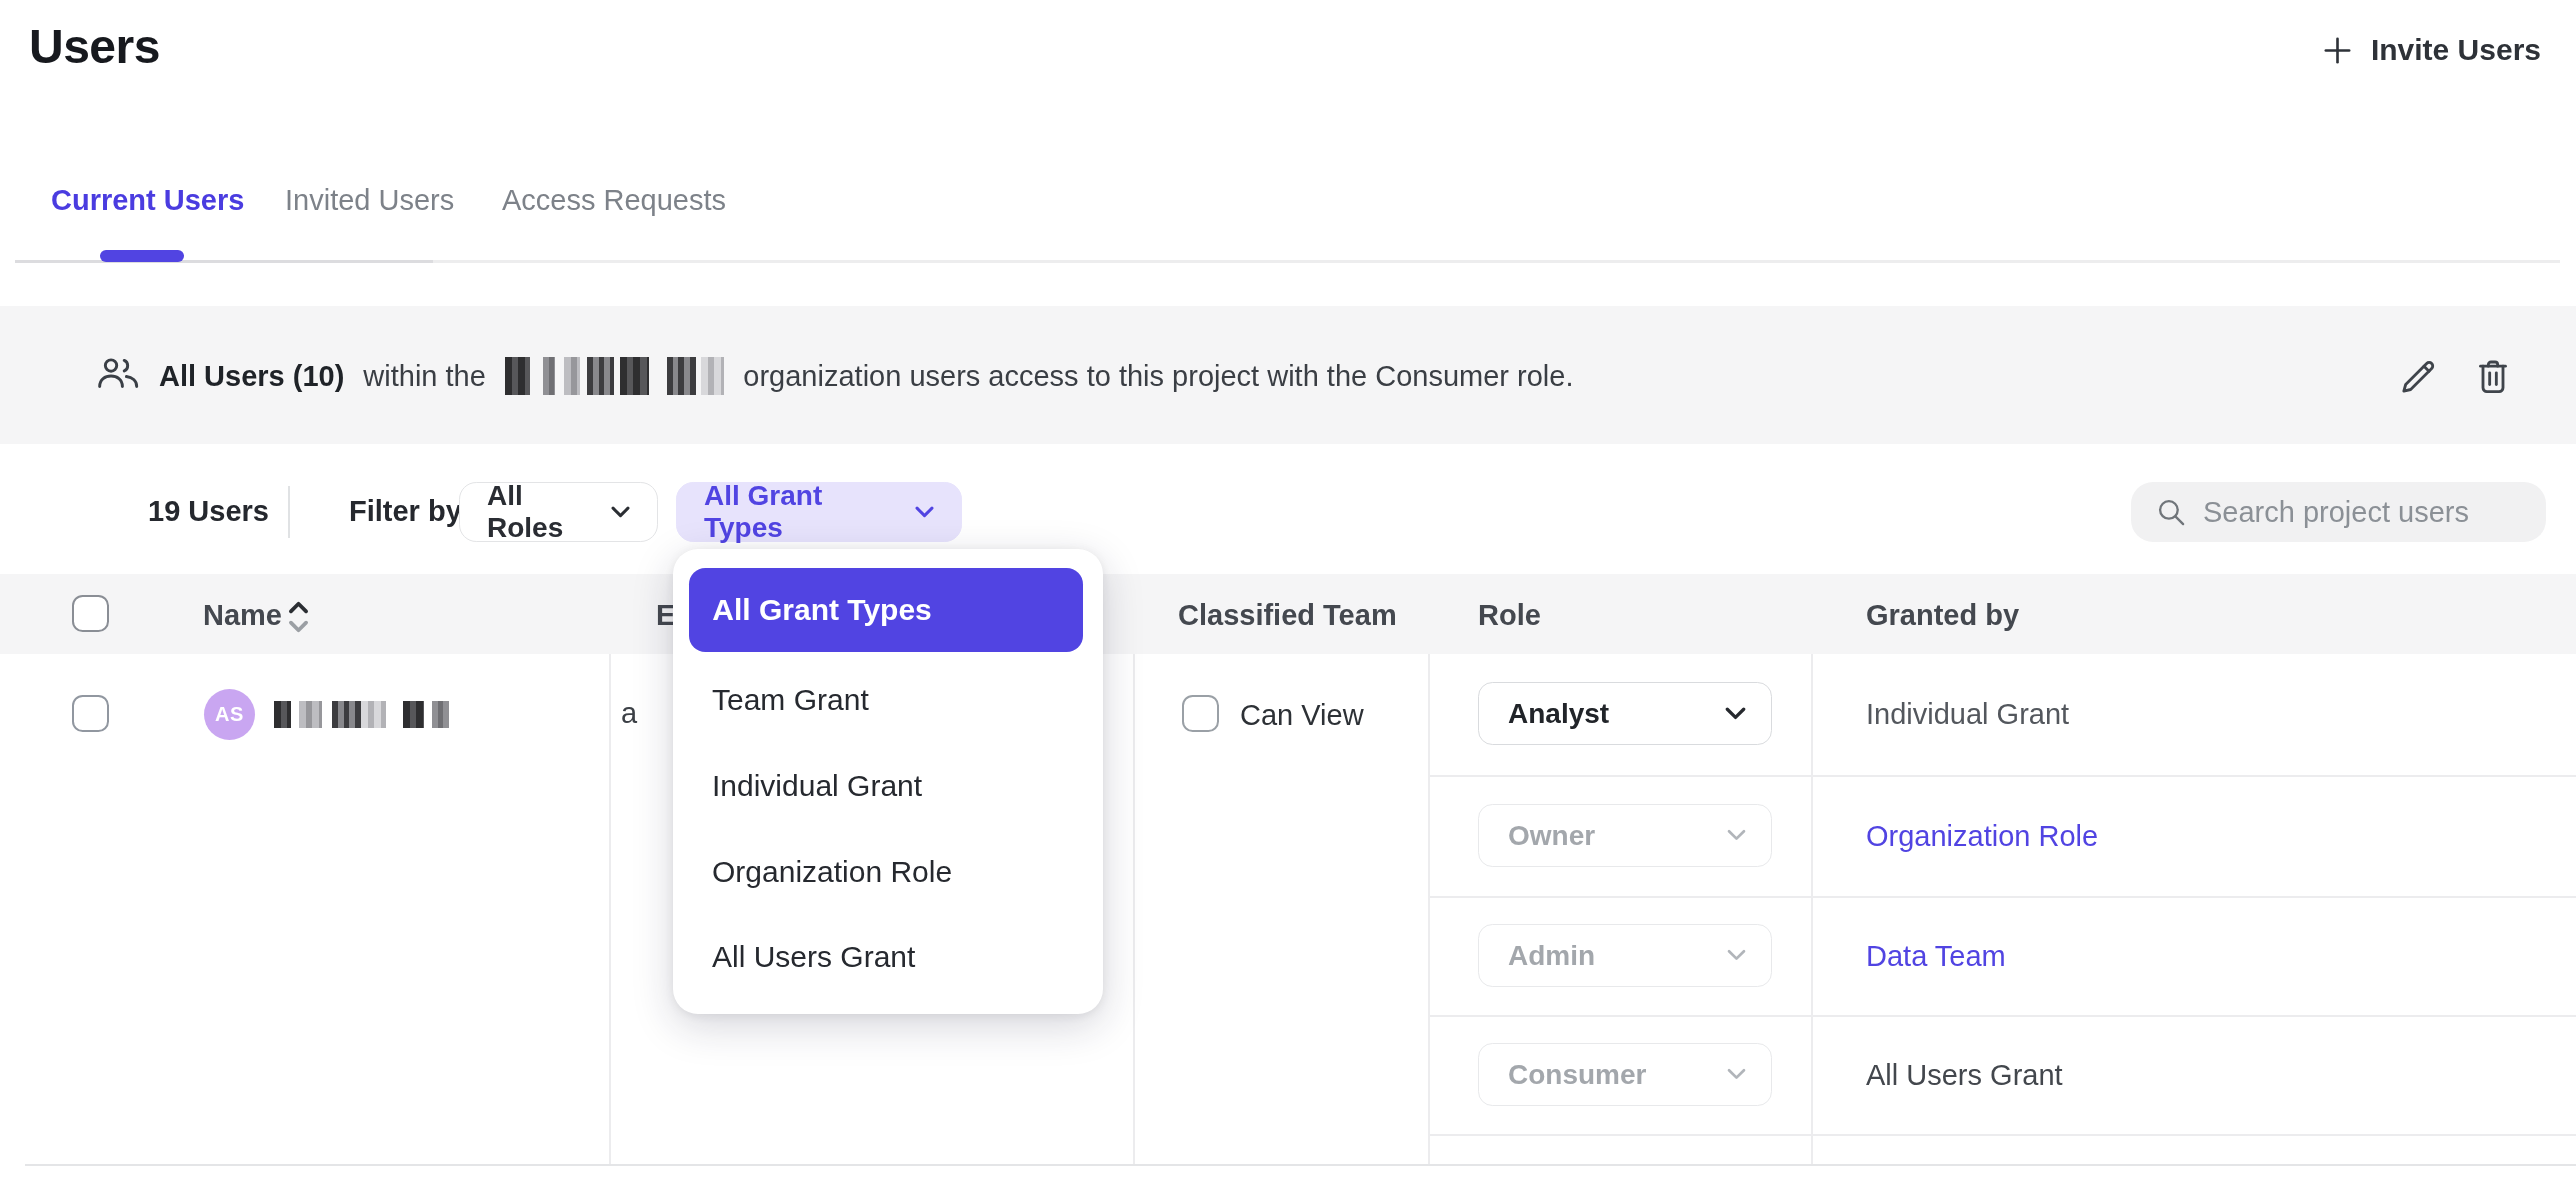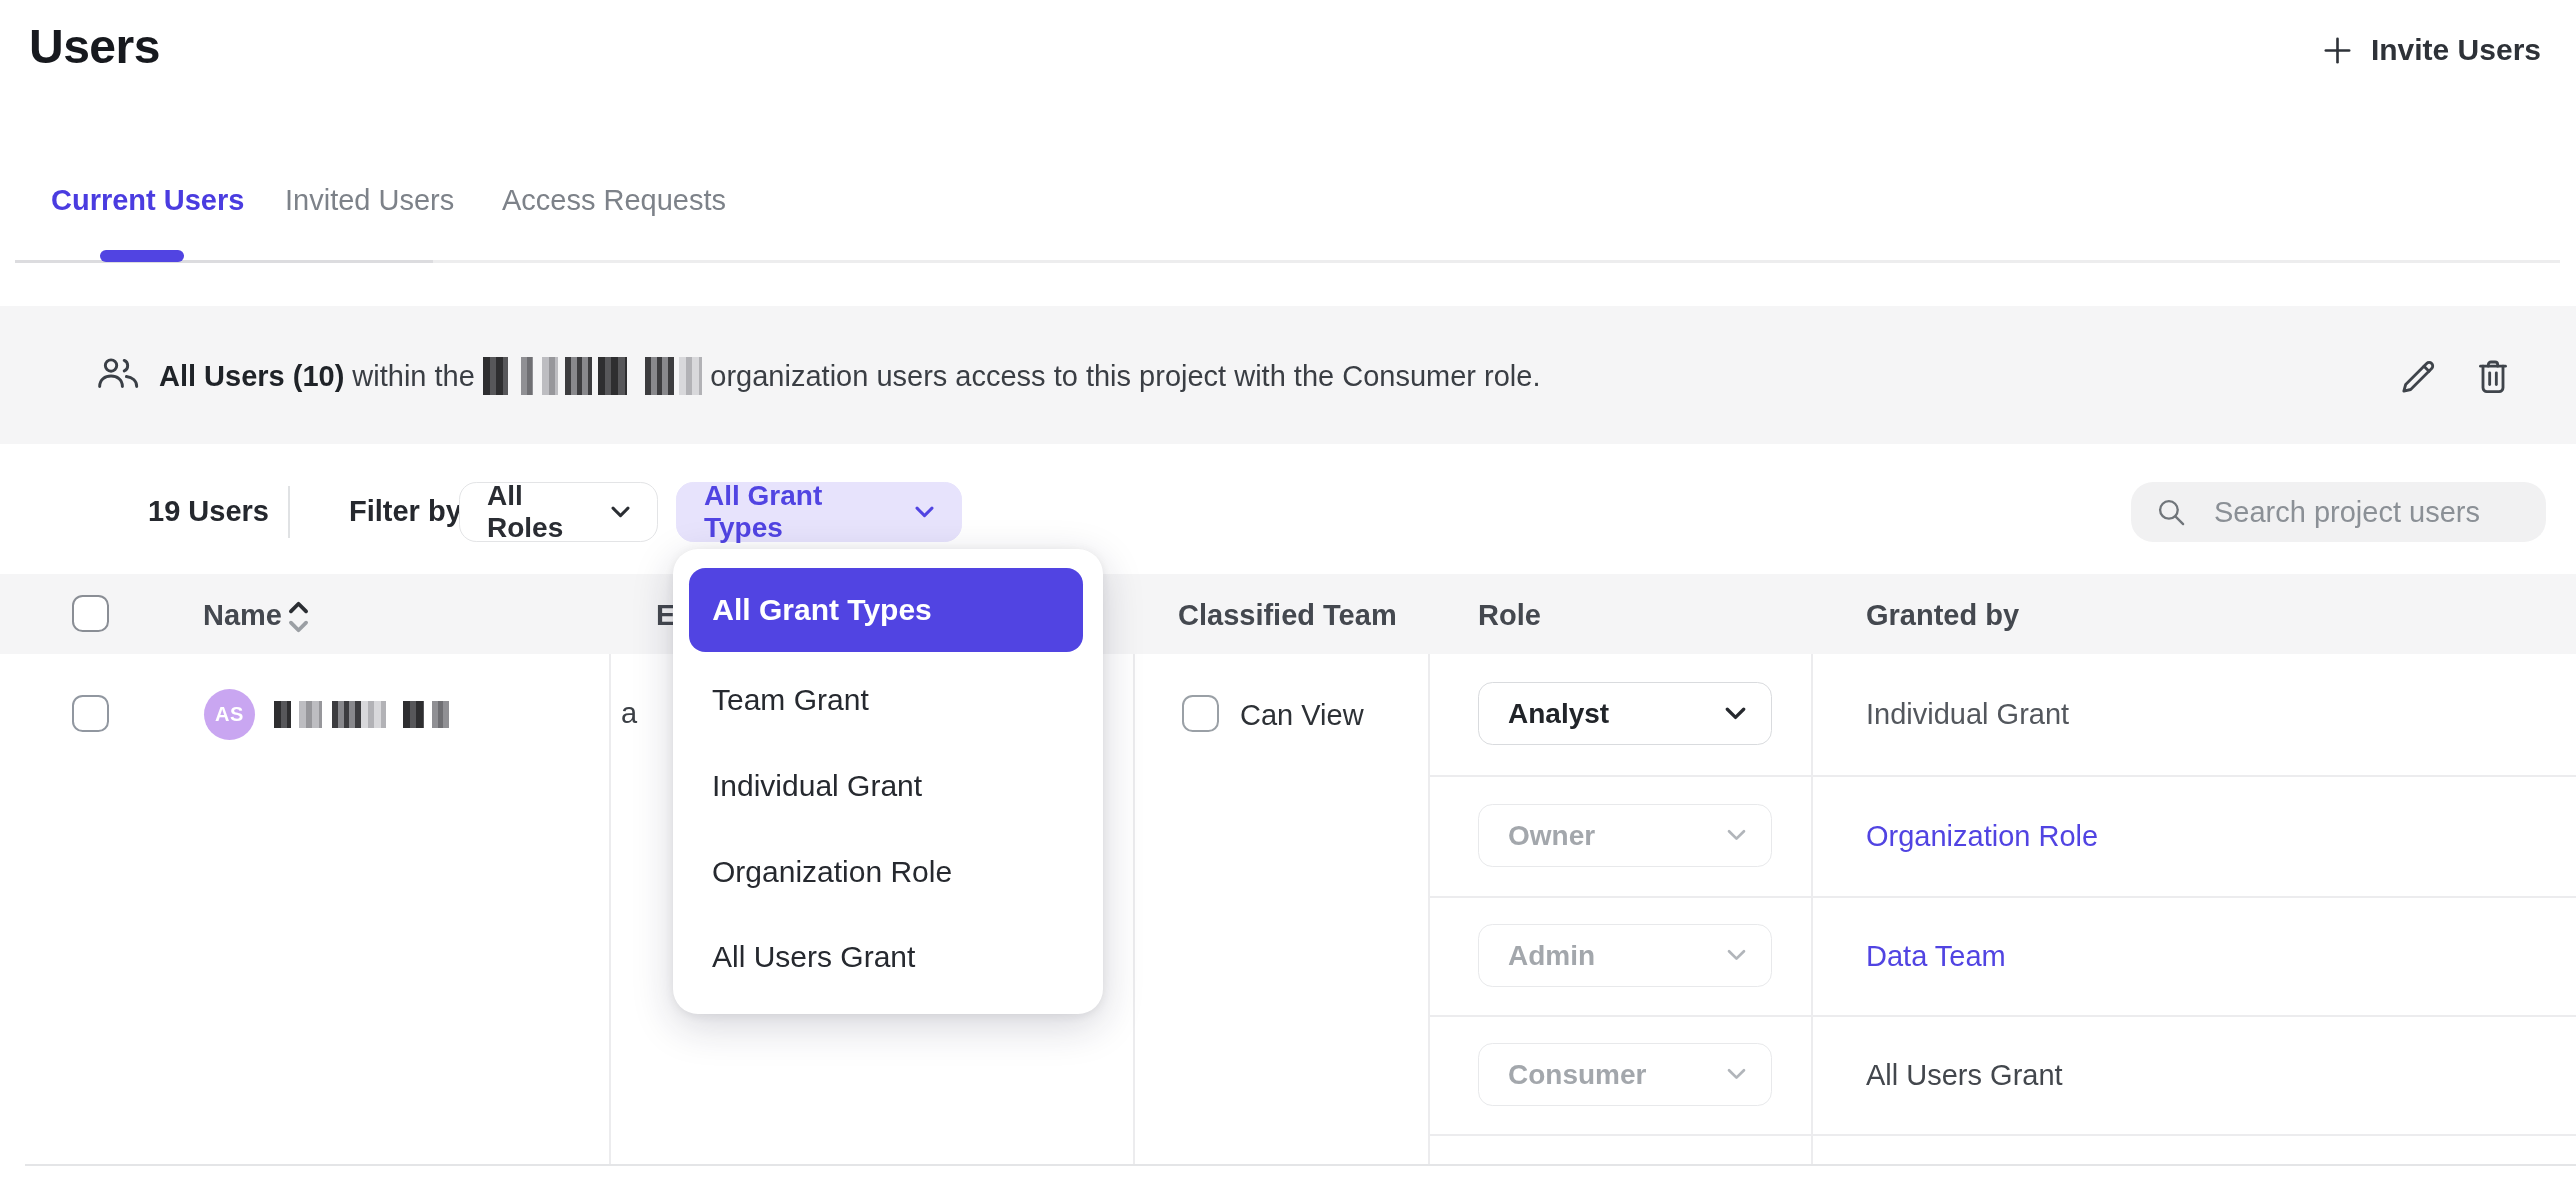--- a/index.html
+++ b/index.html
@@ -18,21 +18,21 @@
   
   .tab { top:184px; font-size:29px; font-weight:500; color:#7d8289; cursor:pointer; white-space:nowrap; }
   .tab.active { color:#4a3ce0; font-weight:600; }
   .tab-underline { left:100px; top:250px; width:84px; height:11.5px; border-radius:6.7px; background:#5144e2; }
   .tabs-line { left:15.4px; top:260px; width:2545px; height:2.9px; background:#ededee; }
   .tabs-line-dark { left:15.4px; top:260px; width:418px; height:2.9px; background:#dcdcdf; }
 
   
   .banner { left:0; top:306px; width:2576px; height:138px; background:#f5f5f6; }
   .banner-icon { left:96px; top:355px; }
-  .banner-text { left:159px; top:357px; font-size:29px; color:#3a3e44; display:flex; align-items:center; gap:8px; height:38px; }
+  .banner-text { left:159px; top:357px; font-size:29px; color:#3a3e44; display:flex; align-items:center; gap:19px; height:38px; }
   .banner-text b { color:#1f2328; font-weight:700; }
   .banner-action { top:357px; cursor:pointer; }
   .banner-edit { left:2398px; }
   .banner-trash { left:2473px; }
 
   
   .redact { display:inline-flex; align-items:center; gap:0; }
   .redact i { display:inline-block; height:38px; }
   .redact.small i { height:27px; }
   .px1 { background:repeating-linear-gradient(90deg,#2e2e30 0 6.7px,#57575a 6.7px 13.4px); }
@@ -46,21 +46,21 @@
   .tb-label { top:495px; font-size:29px; font-weight:600; color:#25282e; }
   .count-label { left:148px; }
   .vdivider { left:288px; top:486px; width:1.9px; height:52px; background:#e0e2e4; }
   .filterby-label { left:322px;margin-left:27px; }
   .filter-btn { top:482px; height:60px; border:1.9px solid #e3e4e6; border-radius:17.3px; background:#fff;
     display:flex; align-items:center; gap:15.4px; padding:0 27px; font-size:28px; font-weight:600; color:#2a2d33; cursor:pointer; }
   .btn-roles { left:459px; width:199px; }
   .btn-grants { left:676px; width:286px; background:#e7e3fc; border-color:#e7e3fc; color:#5144e2; }
   .btn-perms { left:979px; width:354px; }
   .search-box { left:2131px; top:482px; width:415px; height:60px; border-radius:22px; background:#f1f1f2;
-    display:flex; align-items:center; gap:27px; padding:0 25px; }
+    display:flex; align-items:center; gap:16px; padding:0 25px; }
   .search-box input { border:none; outline:none; background:transparent; font-size:29px; width:307px;
     font-family:"Liberation Sans", sans-serif; color:#3c4046; }
   .search-box input::placeholder { color:#8b9096; }
 
   
   .thead { left:0; top:574px; width:2576px; height:80px; background:#f5f5f6; }
   .hdr-label { top:597px; font-size:29px; font-weight:600; color:#44484f; height:36px; line-height:36px; }
   .cb { width:37px; height:37px; border:2.9px solid #8a8e95; border-radius:10.6px; background:#fff; cursor:pointer; }
   .hdr-cb { left:72px; top:595px; }
   .h-name { left:203px; } .h-email { left:656px; } .h-class { left:1178px; } .h-role { left:1478px; } .h-granted { left:1866px; }

